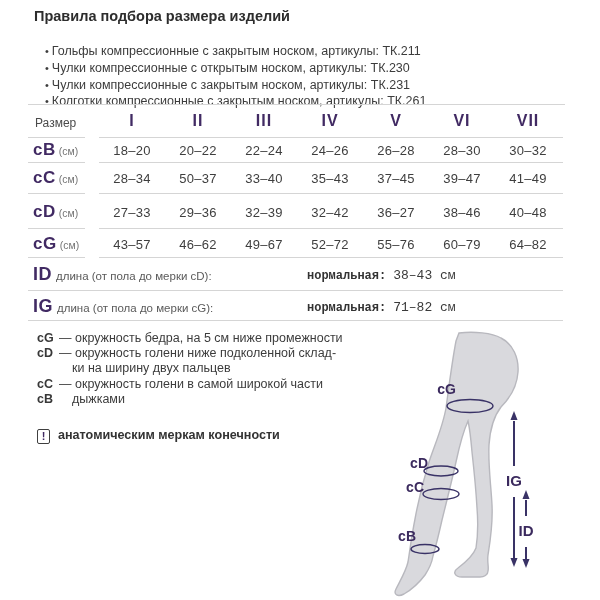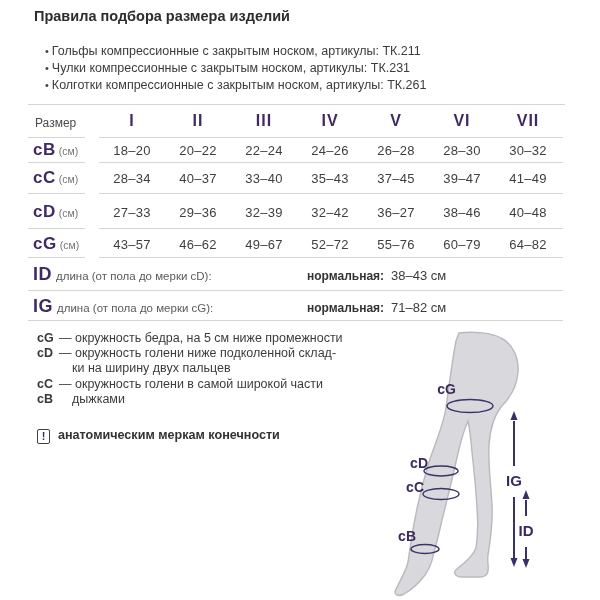--- a/index.html
+++ b/index.html
@@ -13,21 +13,21 @@
   .hdrlabel{position:absolute;left:35px;top:116px;font-size:12px;color:#4a4a4a;}
   .sh{position:absolute;top:112px;width:66px;text-align:center;font-weight:bold;font-size:16px;
       color:#412a63;letter-spacing:1px;}
   .c{position:absolute;width:66px;text-align:center;font-size:13px;color:#3e3e3e;letter-spacing:0.3px;}
   .rk{position:absolute;left:33px;white-space:nowrap;}
   .rk b{font-size:17px;color:#412a63;letter-spacing:0.5px;}
   .unit{font-size:10.5px;color:#757575;margin-left:3px;}
   .lrow{position:absolute;left:33px;white-space:nowrap;}
   .lkey{font-size:18px;font-weight:bold;color:#412a63;letter-spacing:0.5px;}
   .llabel{font-size:11.5px;color:#5a5a5a;margin-left:4px;}
-  .norm{position:absolute;left:307px;font-size:13px;white-space:nowrap;}
+  .norm{position:absolute;left:307px;font-size:13px;white-space:nowrap;font-family:Liberation Mono, monospace;}
   .norm b{font-size:12px;color:#333333;margin-right:7px;}
   .legend{position:absolute;left:37px;top:331px;font-size:12.5px;line-height:15.2px;color:#3c3c3c;}
   .litem{display:flex;}
   .lk{width:22px;flex:none;font-weight:bold;color:#383838;}
   .l2{padding-left:13px;}
   .note{position:absolute;left:37px;top:427px;}
   .nicon{position:absolute;left:0;top:2px;width:11px;height:13px;border:1.6px solid #3f3f3f;
          border-radius:2px;text-align:center;font-weight:bold;font-size:11px;line-height:13px;color:#412a63;}
   .ntext{margin-left:21px;font-weight:bold;font-size:12.6px;line-height:16.2px;color:#333333;}
   .diagram{position:absolute;left:376px;top:322px;}
@@ -38,20 +38,21 @@
   .dlabel{font-weight:bold;font-size:14px;fill:#3b2a5e;}
   .dlabel2{font-weight:bold;font-size:15px;fill:#3b2a5e;}
 </style>
 </head>
 <body>
 
 <h1 class="title">Правила подбора размера изделий</h1>
 
 <ul class="products">
   <li><span class="blt">•</span><span>Гольфы компрессионные с закрытым носком, артикулы: ТК.211</span></li>
+  <li><span class="blt">•</span><span>Чулки компрессионные с открытым носком, артикулы: ТК.230</span></li>
   <li><span class="blt">•</span><span>Чулки компрессионные с закрытым носком, артикулы: ТК.231</span></li>
   <li><span class="blt">•</span><span>Колготки компрессионные с закрытым носком, артикулы: ТК.261</span></li>
 </ul>
 
 <div>
   <div class="hl" style="top:104px;left:28px;width:537px"></div>
 
   <div class="hdrlabel">Размер</div>
   <div class="sh" style="left:99px">I</div>
   <div class="sh" style="left:165px">II</div>
@@ -69,21 +70,21 @@
   <div class="c" style="top:143px;left:231px">22–24</div>
   <div class="c" style="top:143px;left:297px">24–26</div>
   <div class="c" style="top:143px;left:363px">26–28</div>
   <div class="c" style="top:143px;left:429px">28–30</div>
   <div class="c" style="top:143px;left:495px">30–32</div>
   <div class="hl" style="top:162px;left:28px;width:57px"></div>
   <div class="hl" style="top:162px;left:99px;width:464px"></div>
 
   <div class="rk" style="top:168px"><b>cC</b><span class="unit">(см)</span></div>
   <div class="c" style="top:171px;left:99px">28–34</div>
-  <div class="c" style="top:171px;left:165px">40–37</div>
+  <div class="c" style="top:171px;left:165px">50–37</div>
   <div class="c" style="top:171px;left:231px">33–40</div>
   <div class="c" style="top:171px;left:297px">35–43</div>
   <div class="c" style="top:171px;left:363px">37–45</div>
   <div class="c" style="top:171px;left:429px">39–47</div>
   <div class="c" style="top:171px;left:495px">41–49</div>
   <div class="hl" style="top:193px;left:28px;width:57px"></div>
   <div class="hl" style="top:193px;left:99px;width:464px"></div>
 
   <div class="rk" style="top:202px"><b>cD</b><span class="unit">(см)</span></div>
   <div class="c" style="top:205px;left:99px">27–33</div>

